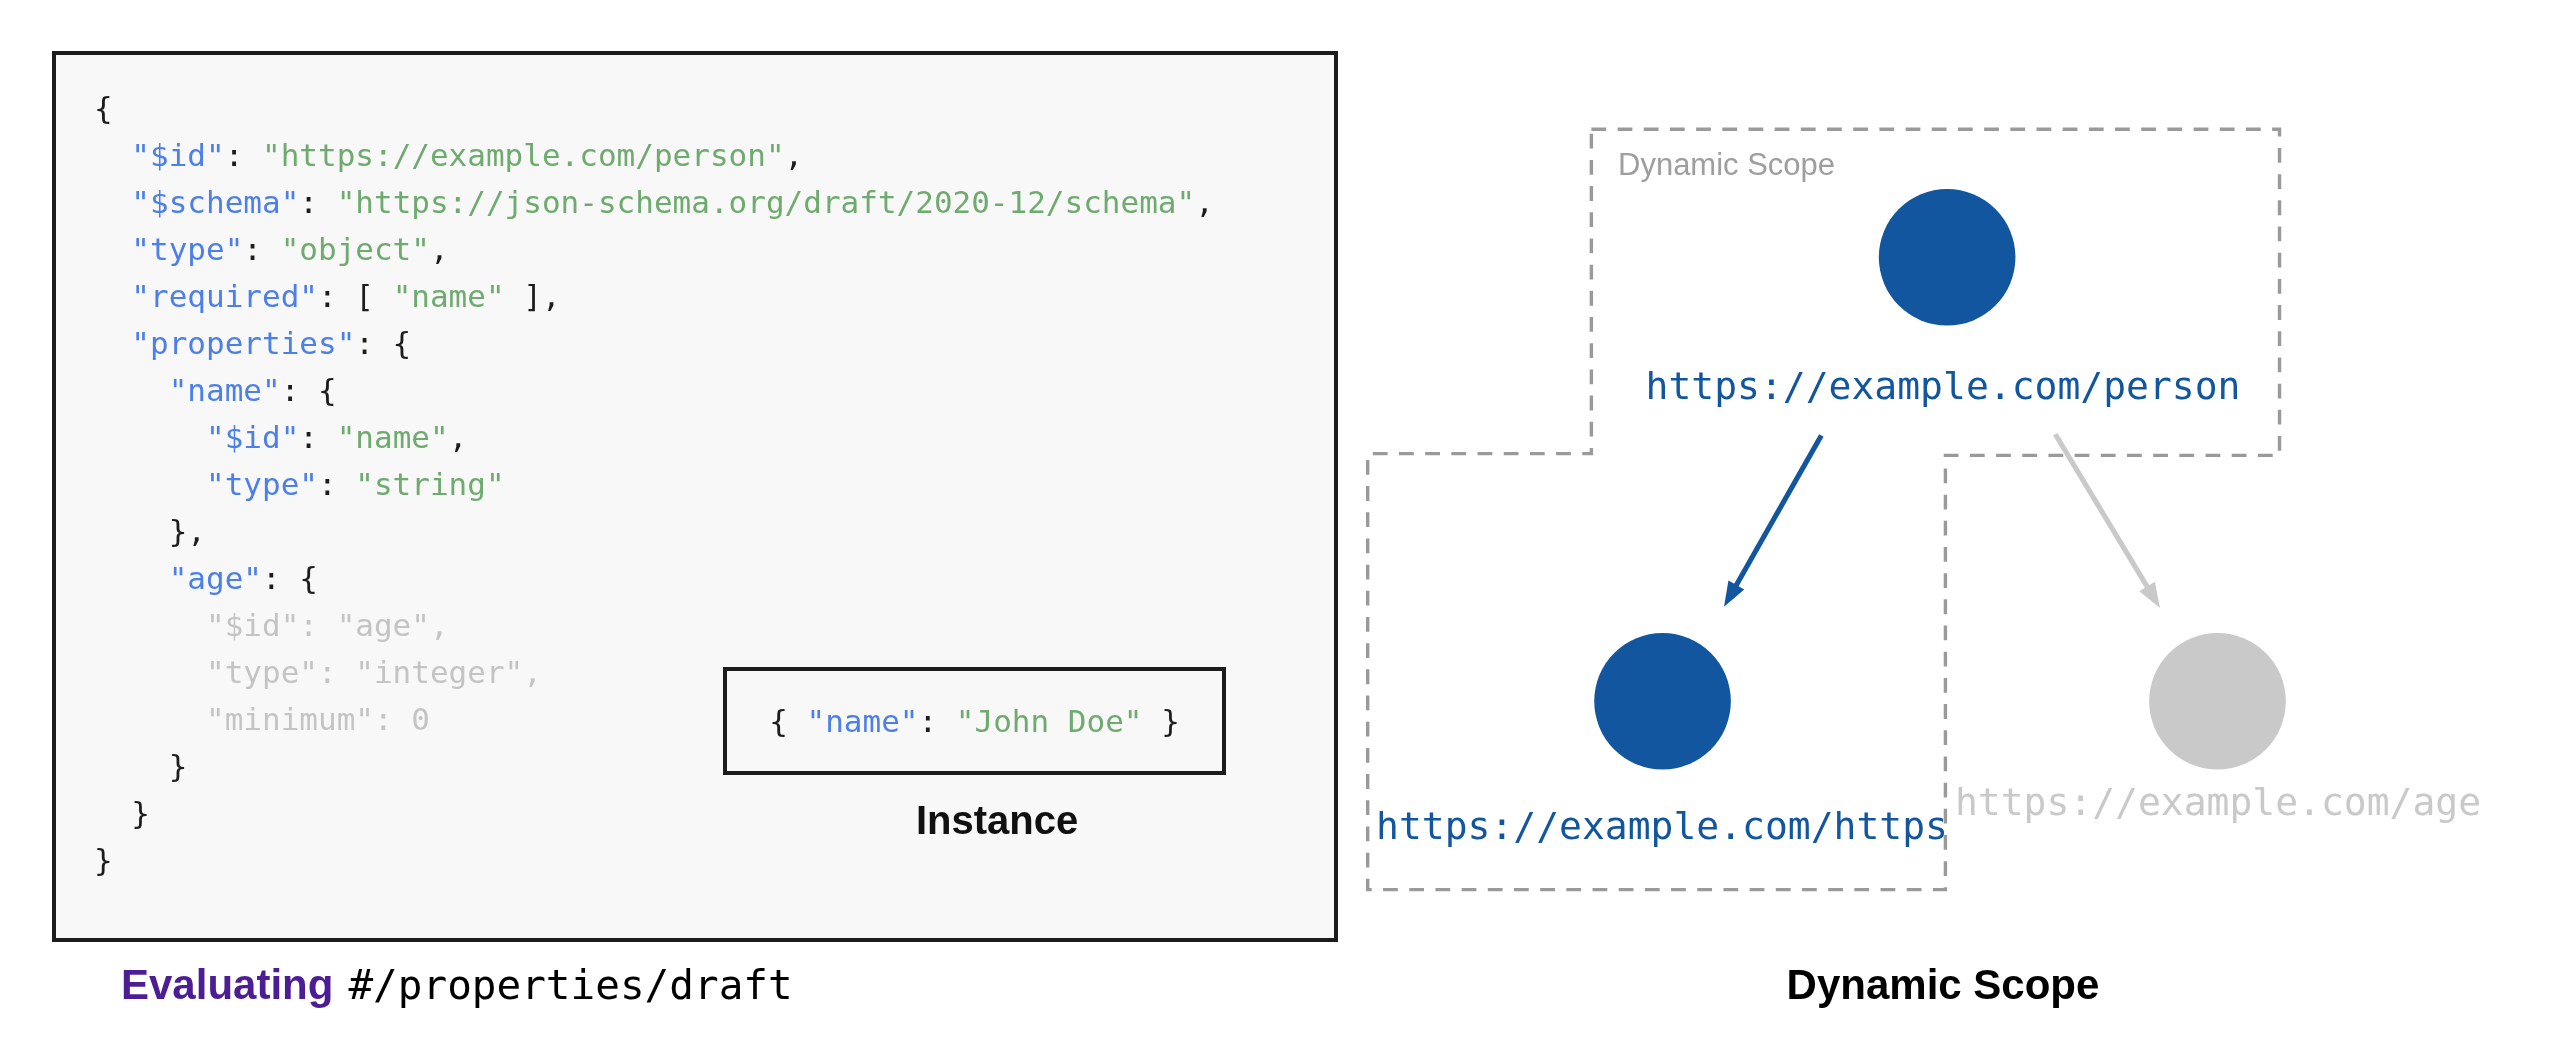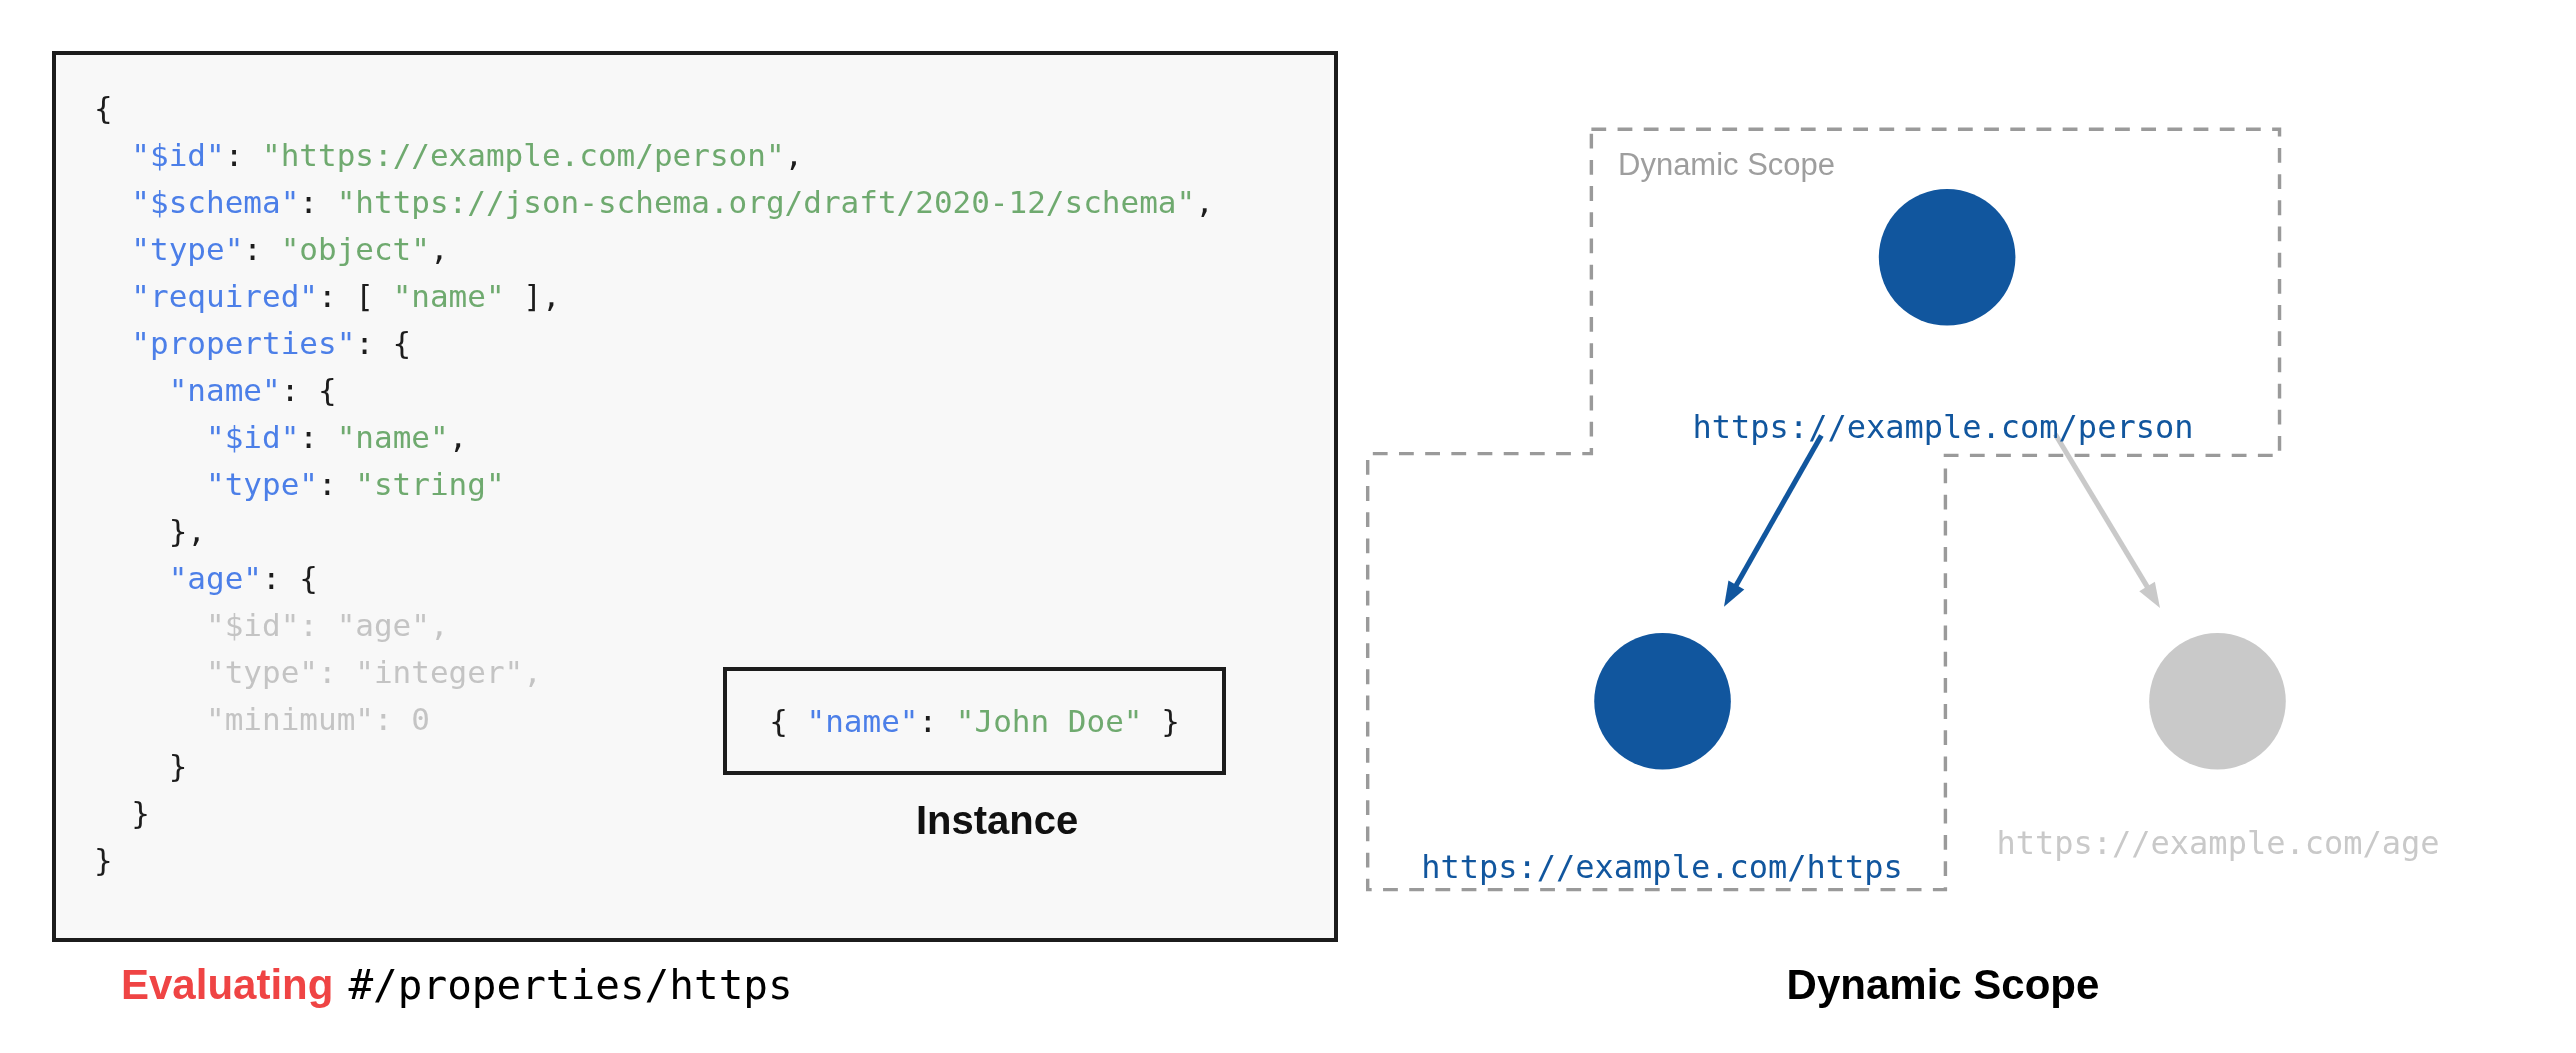--- a/index.html
+++ b/index.html
@@ -43,21 +43,21 @@
     width:114px; text-align:center;
     transform:translateX(-50%); transform-origin:center;
     font-weight:bold; font-size:40px; color:var(--caption-dark);
     left:973px;
   }
 
   .left-caption {
     position:absolute; left:121px; top:961px;
     white-space:nowrap;
   }
-  .cap-bold { font-weight:bold; font-size:42px; color:#ef4444;text-align:center; }
+  .cap-bold { font-weight:bold; font-size:42px; color:#4c1d95;text-align:center; }
   .cap-mono {
     font-family:"DejaVu Sans Mono", monospace;
     font-size:41px; color:#000000; margin-left:15px;
   }
 
   
   .diagram-svg { position:absolute; left:0; top:0; width:2576px; height:1053px; }
   .scope-outline {
     fill:none;
     stroke:var(--scope-dash);
@@ -66,21 +66,21 @@
   }
   .scope-label {
     position:absolute; left:1618px; top:147px;
     font-size:31px; color:var(--scope-label-gray);
     white-space:nowrap;
   }
   .node-label {
     position:absolute;
     transform:translateX(-50%);
     font-family:"DejaVu Sans Mono", monospace;
-    font-size:32px; white-space:nowrap;margin-top:44px;
+    font-size:38px; white-space:nowrap;
   }
   .node-label.blue { color:var(--node-blue); }
   .node-label.gray { color:var(--node-gray); }
   .label-person { left:1943px; top:364px; }
   .label-name   { left:1662px; top:804px; }
   .label-age    { left:2218px; top:780px; }
 
   .right-caption {
     position:absolute; left:1943px; top:961px;
     transform:translateX(-50%);
@@ -97,21 +97,21 @@
     <div class="code"><div class="code-line"><span style="color: rgb(28, 28, 28);">{</span></div><div class="code-line"><span style="color: rgb(28, 28, 28);">  </span><span style="color: rgb(76, 127, 232);">"$id"</span><span style="color: rgb(28, 28, 28);">: </span><span style="color: rgb(111, 170, 111);">"https://example.com/person"</span><span style="color: rgb(28, 28, 28);">,</span></div><div class="code-line"><span style="color: rgb(28, 28, 28);">  </span><span style="color: rgb(76, 127, 232);">"$schema"</span><span style="color: rgb(28, 28, 28);">: </span><span style="color: rgb(111, 170, 111);">"https://json-schema.org/draft/2020-12/schema"</span><span style="color: rgb(28, 28, 28);">,</span></div><div class="code-line"><span style="color: rgb(28, 28, 28);">  </span><span style="color: rgb(76, 127, 232);">"type"</span><span style="color: rgb(28, 28, 28);">: </span><span style="color: rgb(111, 170, 111);">"object"</span><span style="color: rgb(28, 28, 28);">,</span></div><div class="code-line"><span style="color: rgb(28, 28, 28);">  </span><span style="color: rgb(76, 127, 232);">"required"</span><span style="color: rgb(28, 28, 28);">: [ </span><span style="color: rgb(111, 170, 111);">"name"</span><span style="color: rgb(28, 28, 28);"> ],</span></div><div class="code-line"><span style="color: rgb(28, 28, 28);">  </span><span style="color: rgb(76, 127, 232);">"properties"</span><span style="color: rgb(28, 28, 28);">: {</span></div><div class="code-line"><span style="color: rgb(28, 28, 28);">    </span><span style="color: rgb(76, 127, 232);">"name"</span><span style="color: rgb(28, 28, 28);">: {</span></div><div class="code-line"><span style="color: rgb(28, 28, 28);">      </span><span style="color: rgb(76, 127, 232);">"$id"</span><span style="color: rgb(28, 28, 28);">: </span><span style="color: rgb(111, 170, 111);">"name"</span><span style="color: rgb(28, 28, 28);">,</span></div><div class="code-line"><span style="color: rgb(28, 28, 28);">      </span><span style="color: rgb(76, 127, 232);">"type"</span><span style="color: rgb(28, 28, 28);">: </span><span style="color: rgb(111, 170, 111);">"string"</span></div><div class="code-line"><span style="color: rgb(28, 28, 28);">    },</span></div><div class="code-line"><span style="color: rgb(28, 28, 28);">    </span><span style="color: rgb(76, 127, 232);">"age"</span><span style="color: rgb(28, 28, 28);">: {</span></div><div class="code-line"><span style="color: rgb(196, 196, 196);">      "$id": "age",</span></div><div class="code-line"><span style="color: rgb(196, 196, 196);">      "type": "integer",</span></div><div class="code-line"><span style="color: rgb(196, 196, 196);">      "minimum": 0</span></div><div class="code-line"><span style="color: rgb(28, 28, 28);">    }</span></div><div class="code-line"><span style="color: rgb(28, 28, 28);">  }</span></div><div class="code-line"><span style="color: rgb(28, 28, 28);">}</span></div></div>
 
     <div class="instance-box">
       <div class="instance-code"><span style="color: rgb(28, 28, 28);">{ </span><span style="color: rgb(76, 127, 232);">"name"</span><span style="color: rgb(28, 28, 28);">: </span><span style="color: rgb(111, 170, 111);">"John Doe"</span><span style="color: rgb(28, 28, 28);"> }</span></div>
     </div>
   </div>
 
   <div class="instance-label">Instance</div>
 
   <div class="left-caption">
-    <span class="cap-bold">Evaluating</span><span class="cap-mono">#/properties/https</span>
+    <span class="cap-bold">Evaluating</span><span class="cap-mono">#/properties/draft</span>
   </div>
 
   <svg class="diagram-svg" viewBox="0 0 4524 1850" xmlns="http://www.w3.org/2000/svg">
     <path class="scope-outline" d="M 2795 227 L 4004 227 L 4004 800 L 3417 800 L 3417 1563 L 2402 1563 L 2402 797 L 2795 797 Z"></path>
     <g id="diagram-dynamic">
         <circle cx="3420" cy="452" r="120" fill="#11569e"></circle>
         <circle cx="2920" cy="1232" r="120" fill="#11569e"></circle>
         <circle cx="3895" cy="1232" r="120" fill="#c9c9c9"></circle>
         <line x1="3199" y1="765" x2="3046.7704715433374" y2="1032.9595793301485" stroke="#11569e" stroke-width="9"></line>
         <polygon points="3028,1066 3035.822474136559,1019.8393143640296 3063.6459862795914,1035.6460272426298" fill="#11569e"></polygon>

